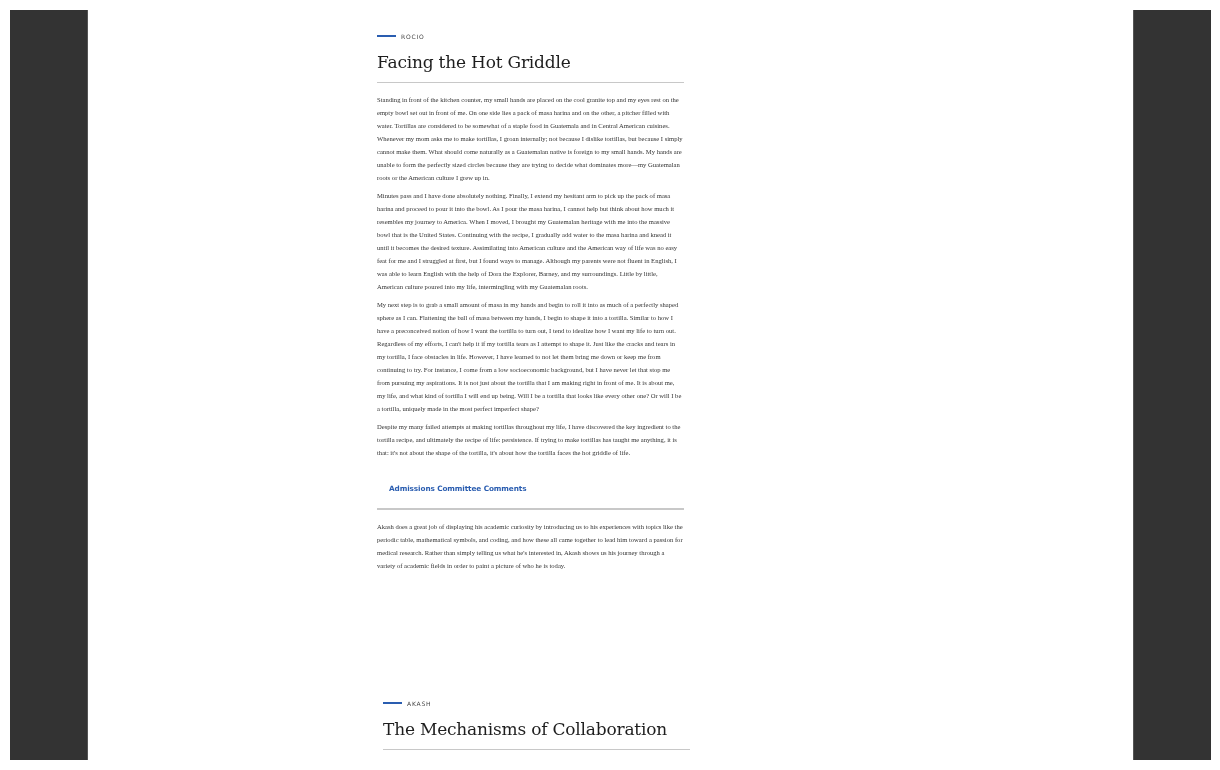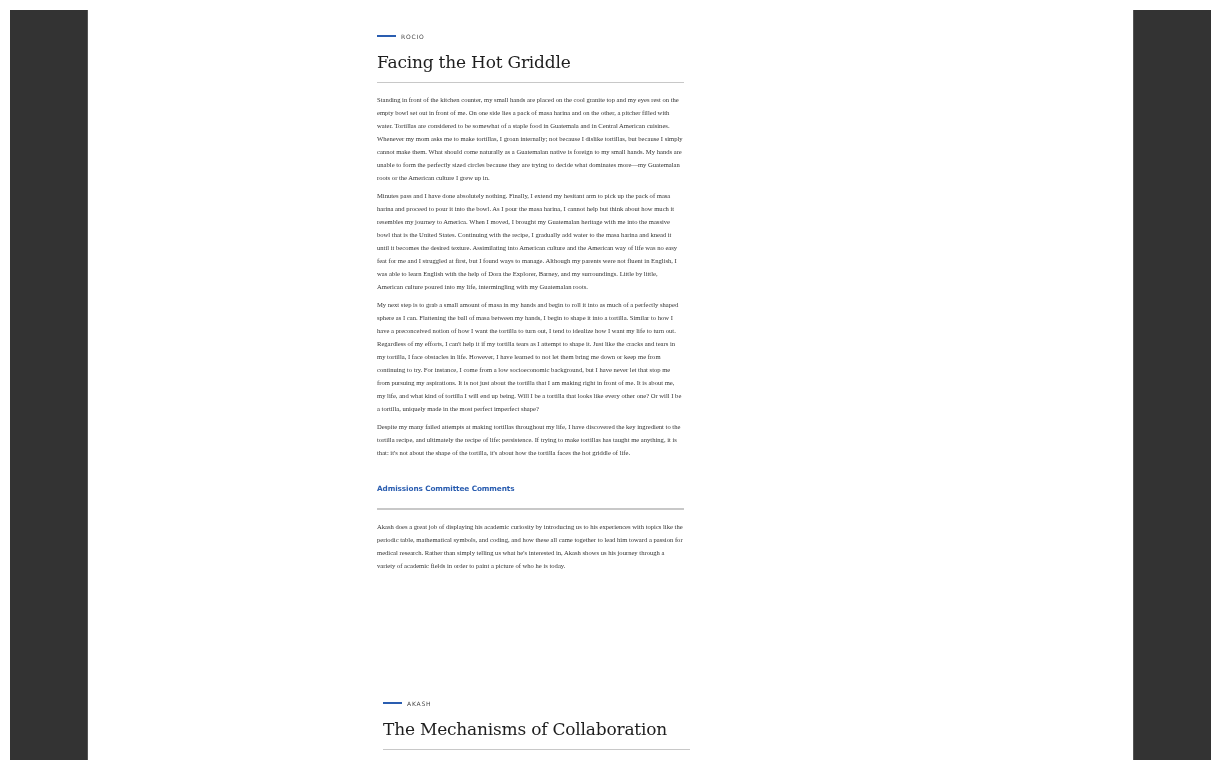--- a/index.html
+++ b/index.html
@@ -74,21 +74,21 @@
       color: #333;
       margin: 0;
     }
     .para { margin: 0 0 5px 0; text-align: left; }
     .essay1-body { margin-top: 10px; }
     .comments-heading {
       font-family: "DejaVu Sans", sans-serif;
       font-size: 7.3px;
       font-weight: bold;
       color: #2a5db0;
-      margin: 0;
+      margin: 12px;
       letter-spacing: -0.1px;
     }
     .essay2-block { position: absolute; left: 6px; top: 667px; width: 307px; }
   </style>
 </head>
 <body>
 
 <div class="viewer">
   <div class="side-panel left"></div>
   <div class="side-panel right"></div>

